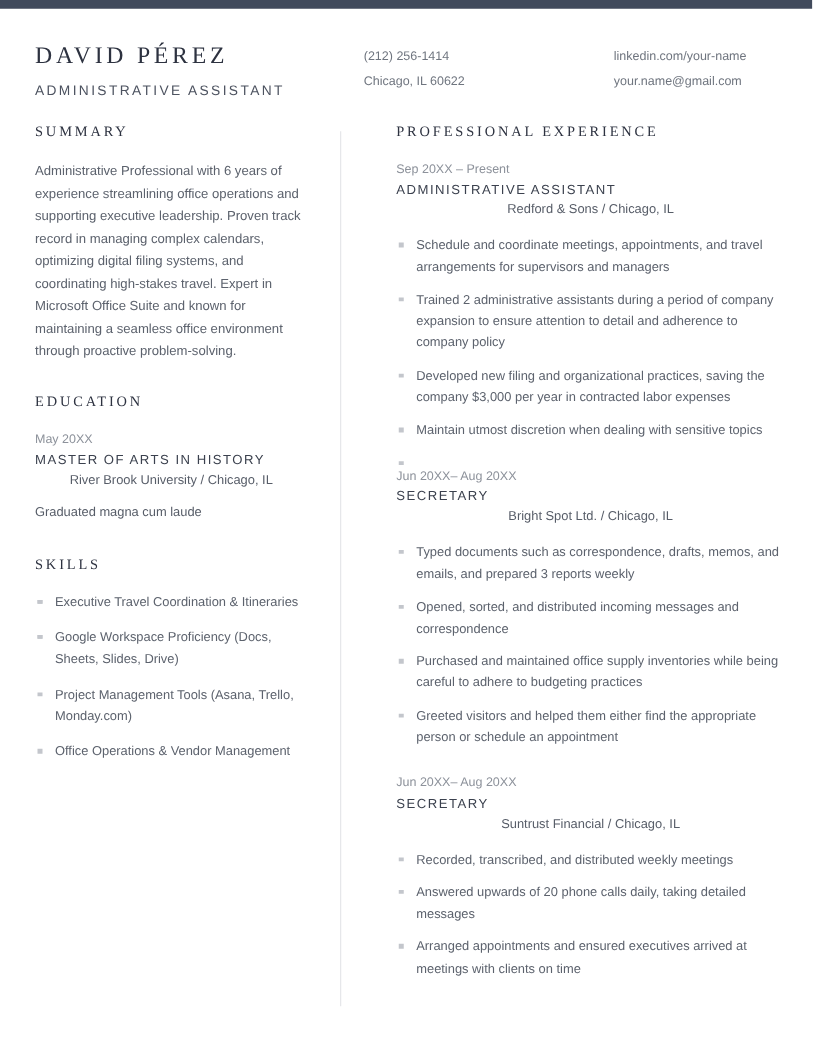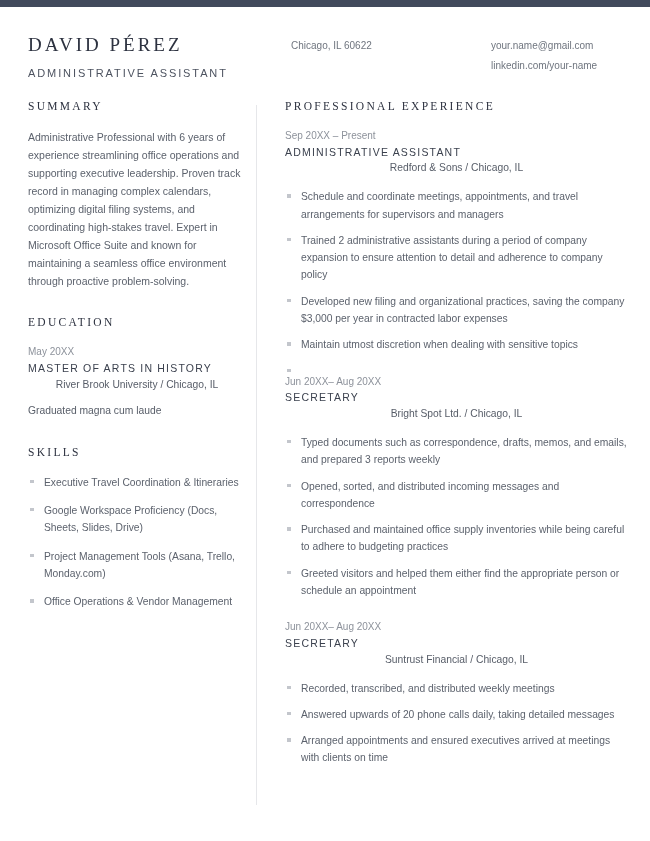--- a/index.html
+++ b/index.html
@@ -75,20 +75,21 @@
   .contact-col.right { width: 160px; }
   .contact-line { white-space: nowrap; }
 
   
   .body-wrap {
     position: absolute;
     top: 100px; left: 0;
     width: 650px;
     padding: 0 22px 0 28px;
     display: flex;
+    gap: 16px;
   }
 
   .col-left {
     width: 228px;
     flex: none;
     padding-right: 10px;
   }
 
   .divider {
     width: 1px;
@@ -185,25 +186,26 @@
 
   <div class="top-bar"></div>
 
   <div class="header">
     <div class="identity">
       <div class="full-name">DAVID PÉREZ</div>
       <div class="job-title-head">ADMINISTRATIVE ASSISTANT</div>
     </div>
     <div class="contact-block">
       <div class="contact-col left">
+        <div class="contact-line">(212) 256-1414</div>
         <div class="contact-line">Chicago, IL 60622</div>
       </div>
       <div class="contact-col right">
+        <div class="contact-line">linkedin.com/your-name</div>
         <div class="contact-line">your.name@gmail.com</div>
-        <div class="contact-line">linkedin.com/your-name</div>
       </div>
     </div>
   </div>
 
   <div class="body-wrap">
 
     <div class="col-left">
 
       <div class="section">
         <div class="section-title">SUMMARY</div>

